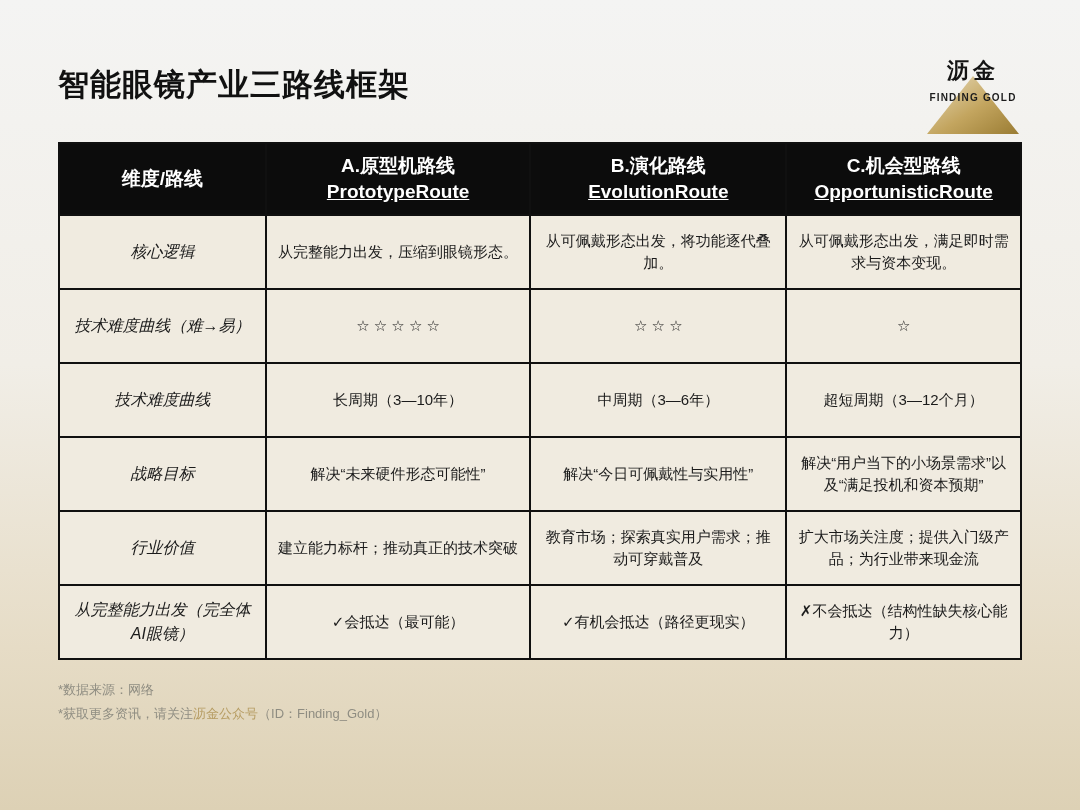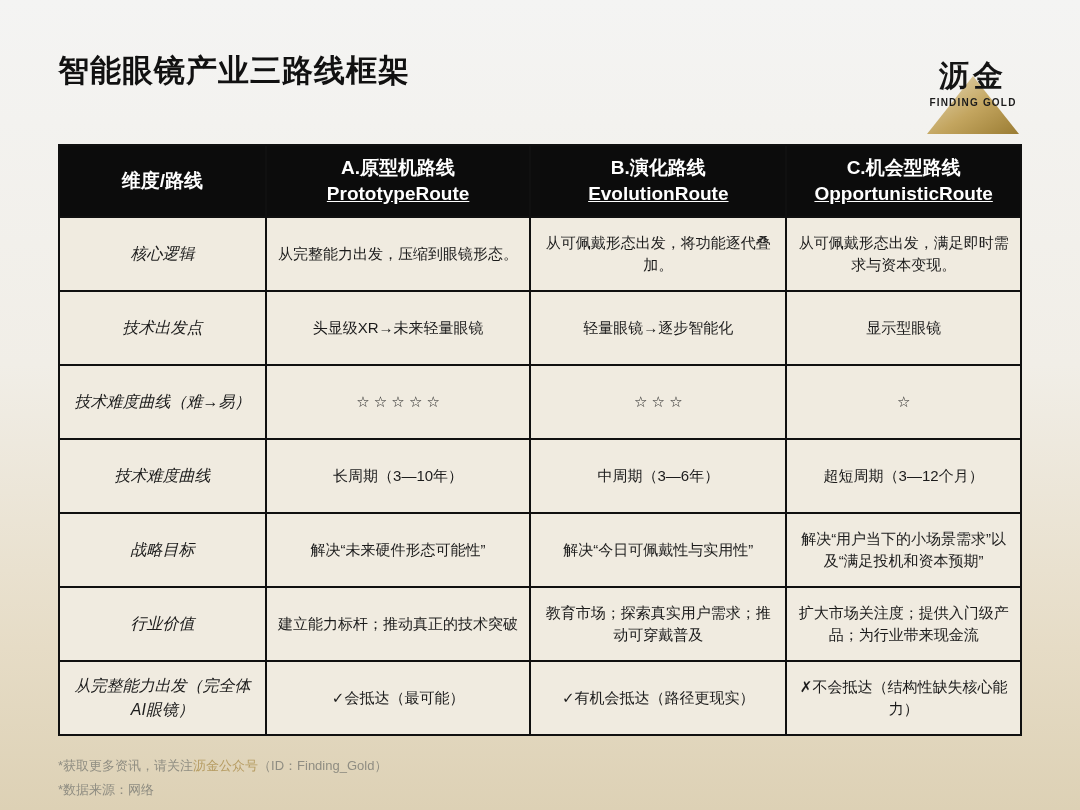--- a/index.html
+++ b/index.html
@@ -11,31 +11,32 @@
     color: #161616;
   }
   .page { padding: 50px 58px 0 58px; height: 100%; }
 
   .top-bar { display: flex; justify-content: space-between; align-items: flex-start; }
   .page-title {
     font-size: 31px;
     font-weight: 800;
     letter-spacing: 1px;
     color: #111;
+    margin-top: 14px;
   }
 
   .logo { position: relative; width: 110px; text-align: center; padding-top: 6px; margin-right: -6px; }
   .logo-triangle { position: absolute; left: 50%; transform: translateX(-50%); top: 26px; z-index: 0; }
   .logo-text {
     position: relative; z-index: 1;
-    font-size: 30px; font-weight: 800; letter-spacing: 4px; color: #141414;
+    font-size: 22px; font-weight: 800; letter-spacing: 4px; color: #141414;
   }
   .logo-sub {
     position: relative; z-index: 1;
-    font-size: 10px; font-weight: 700; letter-spacing: 1.2px; color: #1c1c1c; 
+    font-size: 10px; font-weight: 700; letter-spacing: 1.2px; color: #1c1c1c; margin-top: 6px;
   }
 
   table.framework {
     width: 964px;
     margin-top: 36px;
     border-collapse: collapse;
     table-layout: fixed;
     border-radius: 26px;
   }
   .framework col.c-dim { width: 21.5%; }
@@ -123,26 +124,20 @@
       </tr>
     </thead>
     <tbody>
       <tr>
         <td class="row-label">核心逻辑</td>
         <td>从完整能力出发，压缩到眼镜形态。</td>
         <td>从可佩戴形态出发，将功能逐代叠加。</td>
         <td>从可佩戴形态出发，满足即时需求与资本变现。</td>
       </tr>
       <tr>
-        <td class="row-label">技术出发点</td>
-        <td>头显级XR→未来轻量眼镜</td>
-        <td>轻量眼镜→逐步智能化</td>
-        <td>显示型眼镜</td>
-      </tr>
-      <tr>
         <td class="row-label">技术难度曲线（难→易）</td>
         <td>☆ ☆ ☆ ☆ ☆</td>
         <td>☆ ☆ ☆</td>
         <td>☆</td>
       </tr>
       <tr>
         <td class="row-label">技术难度曲线</td>
         <td>长周期（3—10年）</td>
         <td>中周期（3—6年）</td>
         <td>超短周期（3—12个月）</td>
@@ -162,19 +157,19 @@
       <tr>
         <td class="row-label">从完整能力出发（完全体AI眼镜）</td>
         <td>✓会抵达（最可能）</td>
         <td>✓有机会抵达（路径更现实）</td>
         <td>✗不会抵达（结构性缺失核心能力）</td>
       </tr>
     </tbody>
   </table>
 
   <div class="footer">
+    <div>*数据来源：网络</div>
     <div>
       <span>*获取更多资讯，请关注</span><span class="gold">沥金公众号</span><span>（ID：Finding_Gold）</span>
     </div>
-    <div>*数据来源：网络</div>
   </div>
 
 </div>
 
 </body></html>

